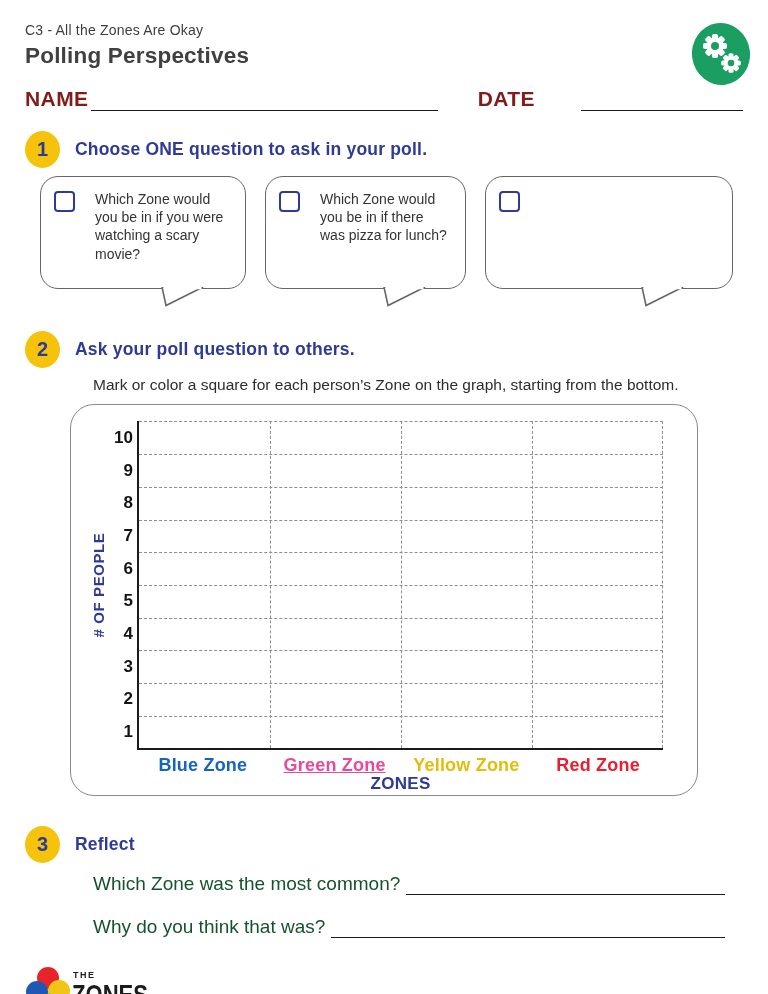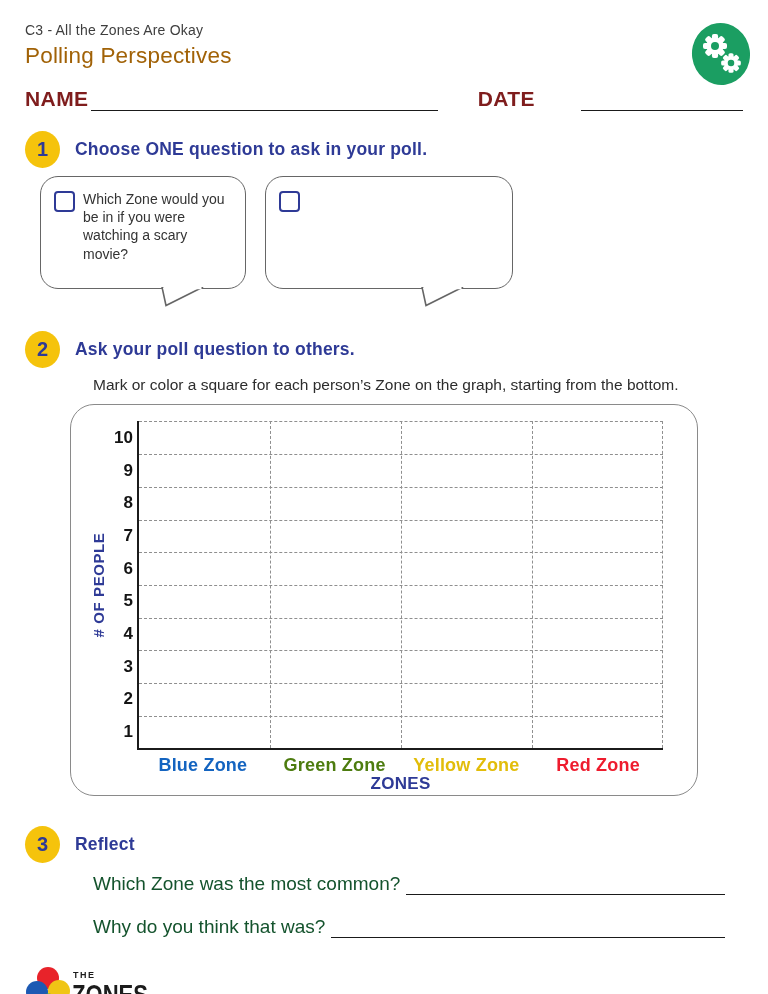--- a/index.html
+++ b/index.html
@@ -4,21 +4,21 @@
 <style>
   html,body{margin:0;padding:0;background:#fff;}
   body{
     width:768px;height:994px;overflow:hidden;position:relative;
     font-family:"Liberation Sans","DejaVu Sans",sans-serif;color:#2f2f2f;
   }
   .page{padding:22px 25px 0 25px;position:relative;}
 
   
   .kicker{font-size:14px;color:#3e3e3e;letter-spacing:.2px;}
-  .page-title{font-size:22.5px;font-weight:400;color:#a16207;margin-top:5px;letter-spacing:.2px;}
+  .page-title{font-size:22.5px;font-weight:700;color:#404040;margin-top:5px;letter-spacing:.2px;}
   .gear-badge{position:absolute;top:20px;right:14px;width:64px;height:68px;}
 
   
   .iden-row{display:flex;align-items:flex-end;margin-top:18px;}
   .iden-label{font-weight:800;font-size:21px;color:#7f1d1d;letter-spacing:.4px;}
   .rule{border-bottom:1.7px solid #1a1a1a;height:13px;}
   .name-rule{width:424px;margin-left:3px;}
   .date-rule{width:162px;margin-left:3px;}
   .date-group{margin-left:40px;display:flex;align-items:flex-end;gap:43px;}
 
@@ -27,21 +27,21 @@
   .badge{width:35px;height:37px;border-radius:50%;background:#f5c30c;flex:none;
          display:flex;align-items:center;justify-content:center;
          font-weight:800;font-size:20px;color:#2e3a96;}
   .sec-title{font-weight:800;font-size:17.5px;color:#2e3a96;letter-spacing:.2px;}
 
   
   .bubble-row{display:flex;gap:19px;margin:8px 0 0 15px;}
   .bubble{position:relative;background:#fff;border:1.6px solid #666;border-radius:18px;
           padding:13px 13px 10px 13px;box-sizing:border-box;height:113px;}
   .b1{width:206px;} .b2{width:201px;} .b3{width:248px;}
-  .bubble-inner{display:flex;gap:8px;}
+  .bubble-inner{display:flex;gap:20px;}
   .checkbox{width:17px;height:17px;border:2.7px solid #2e3a96;border-radius:4px;flex:none;margin-top:1px;}
   .bubble-text{font-size:14px;line-height:1.3;color:#333;}
   .idea-prefix{font-weight:800;font-style:italic;color:#222;}
   .tail{position:absolute;bottom:-19px;left:58%;width:48px;height:20px;}
   .blank1{border-bottom:1.6px solid #3c3c3c;height:13px;margin-top:11px;}
   .blank2{border-bottom:1.6px solid #3c3c3c;height:24px;text-align:right;
           font-size:15px;color:#333;padding-right:5px;line-height:32px;}
 
   .sec2{margin-top:42px;}
   .sec-sub{margin:6px 0 0 68px;font-size:15.5px;line-height:1.45;color:#2d2d2d;max-width:645px;}
@@ -123,20 +123,30 @@
       <div class="bubble-inner">
         <span class="checkbox"></span>
         <span class="bubble-text">Which Zone would you be in if you were watching a scary movie?</span>
       </div>
       <svg class="tail" viewBox="0 0 48 20">
         <polygon points="3,0 44,0 7,18.5" fill="#ffffff" stroke="#666" stroke-width="1.6"></polygon>
         <line x1="4.5" y1="0.6" x2="42.5" y2="0.6" stroke="#ffffff" stroke-width="3.2"></line>
       </svg>
     </div>
 
+    <div class="bubble b2">
+      <div class="bubble-inner">
+        <span class="checkbox"></span>
+        <span class="bubble-text">Which Zone would you be in if there was pizza for lunch?</span>
+      </div>
+      <svg class="tail" viewBox="0 0 48 20">
+        <polygon points="3,0 44,0 7,18.5" fill="#ffffff" stroke="#666" stroke-width="1.6"></polygon>
+        <line x1="4.5" y1="0.6" x2="42.5" y2="0.6" stroke="#ffffff" stroke-width="3.2"></line>
+      </svg>
+    </div>
 
     <div class="bubble b3">
       <div class="bubble-inner">
         <span class="checkbox"></span>
       </div>
       <svg class="tail" style="left:62%;" viewBox="0 0 48 20">
         <polygon points="3,0 44,0 7,18.5" fill="#ffffff" stroke="#666" stroke-width="1.6"></polygon>
         <line x1="4.5" y1="0.6" x2="42.5" y2="0.6" stroke="#ffffff" stroke-width="3.2"></line>
       </svg>
     </div>
@@ -173,21 +183,21 @@
         <div class="hline" style="top: 70%;"></div>
         <div class="hline" style="top: 80%;"></div>
         <div class="hline" style="top: 90%;"></div>
         <div class="vline" style="left: 25%;"></div>
         <div class="vline" style="left: 50%;"></div>
         <div class="vline" style="left: 75%;"></div>
         <div class="vline" style="right: 0px;"></div>
       </div>
     <div class="catrow">
         <div class="cat" style="color: rgb(20, 100, 192);">Blue Zone</div>
-        <div class="cat" style="color: #4d7c0f;">Green Zone</div>
+        <div class="cat" style="color: #ec4899; text-decoration: underline;">Green Zone</div>
         <div class="cat" style="color: rgb(226, 189, 10);">Yellow Zone</div>
         <div class="cat" style="color: rgb(238, 28, 46);">Red Zone</div>
       </div>
     <div class="xlabel">ZONES</div>
   </div>
 
   <div class="sec-head sec3">
     <div class="badge">3</div>
     <div class="sec-title">Reflect</div>
   </div>

